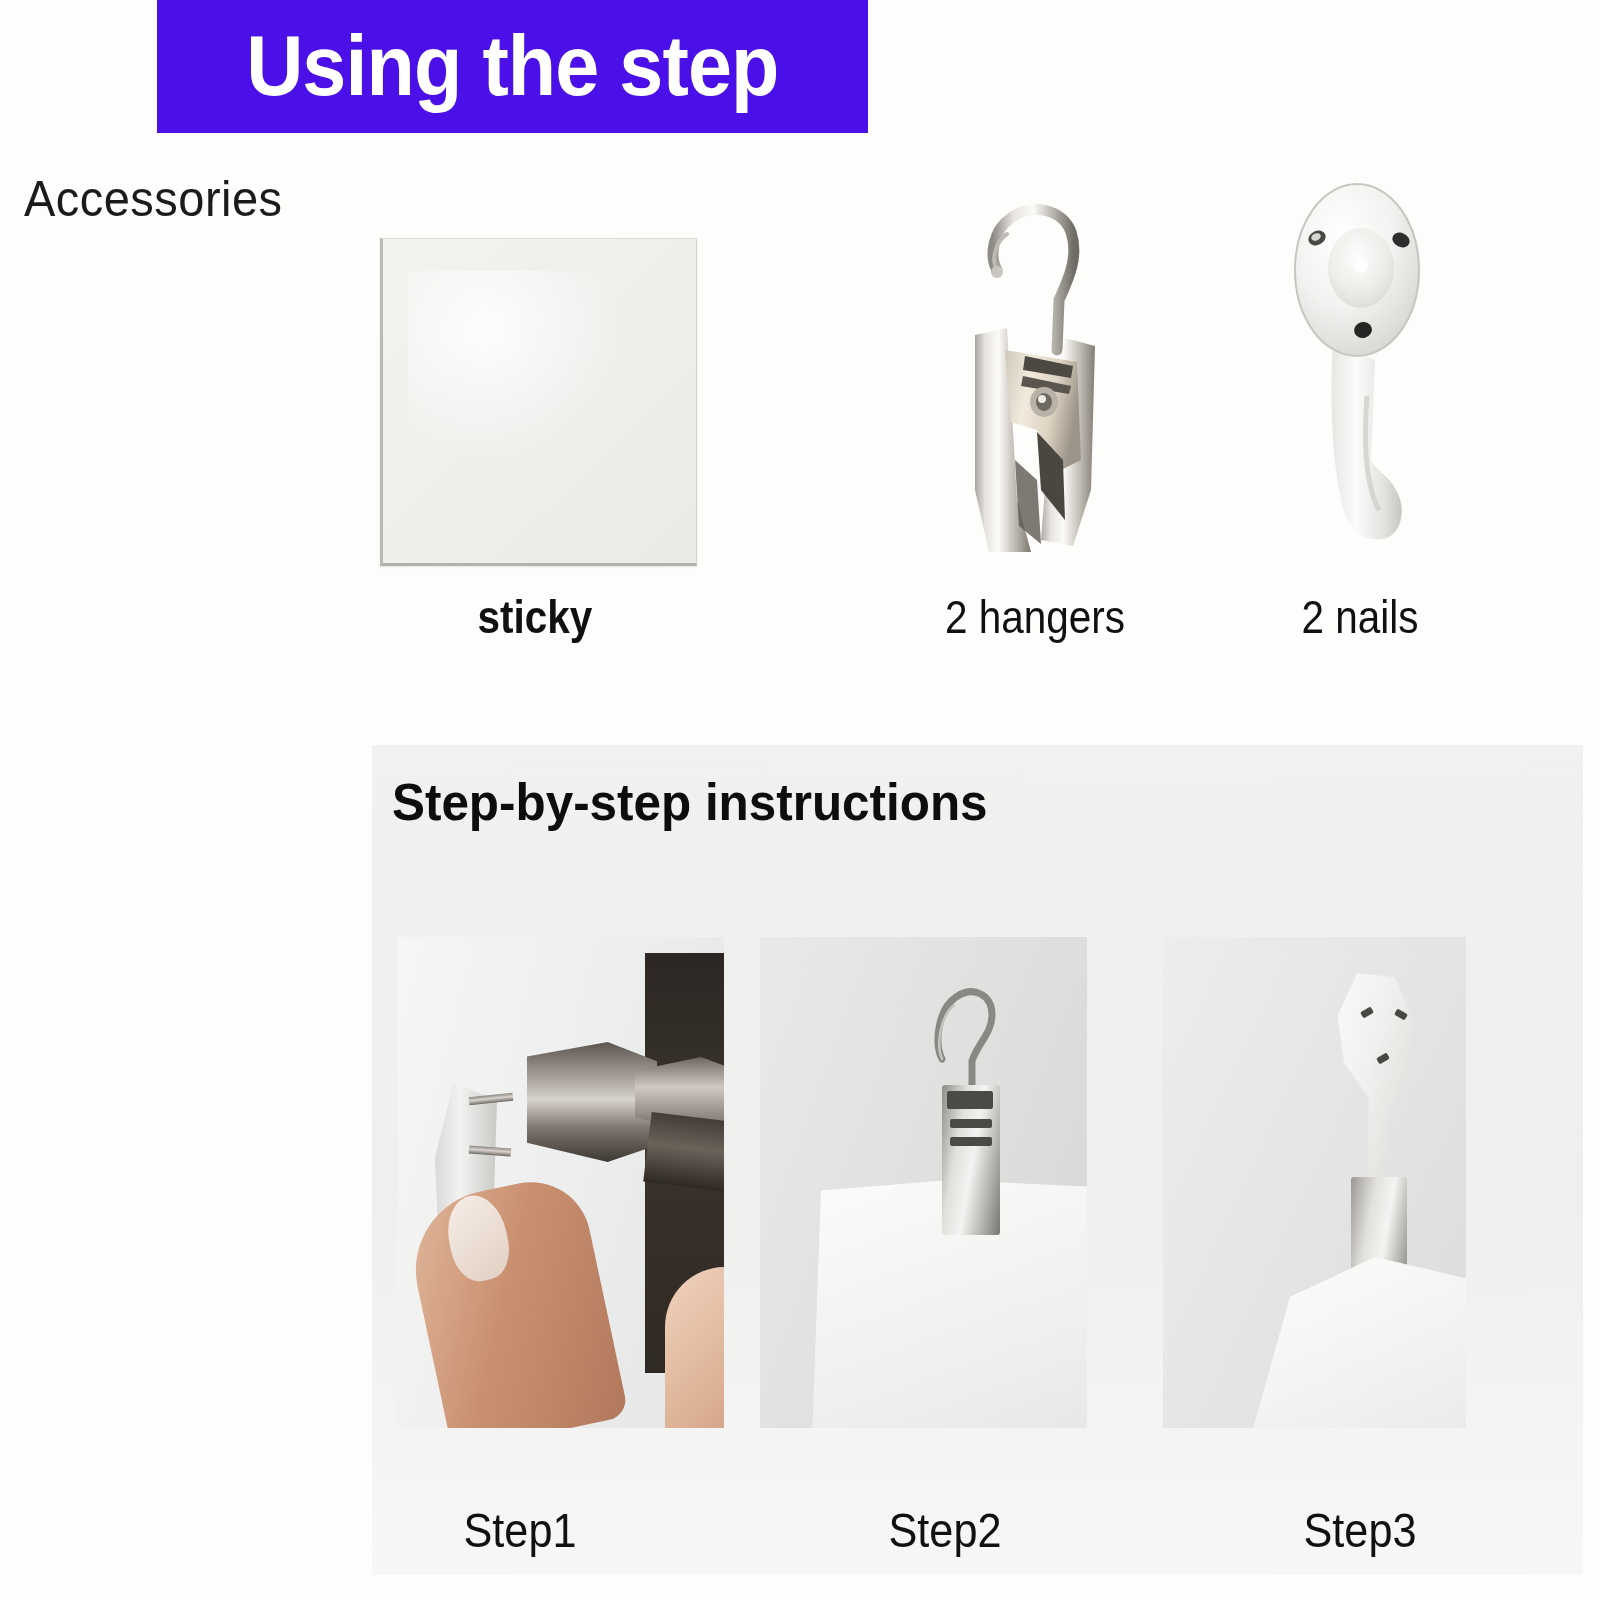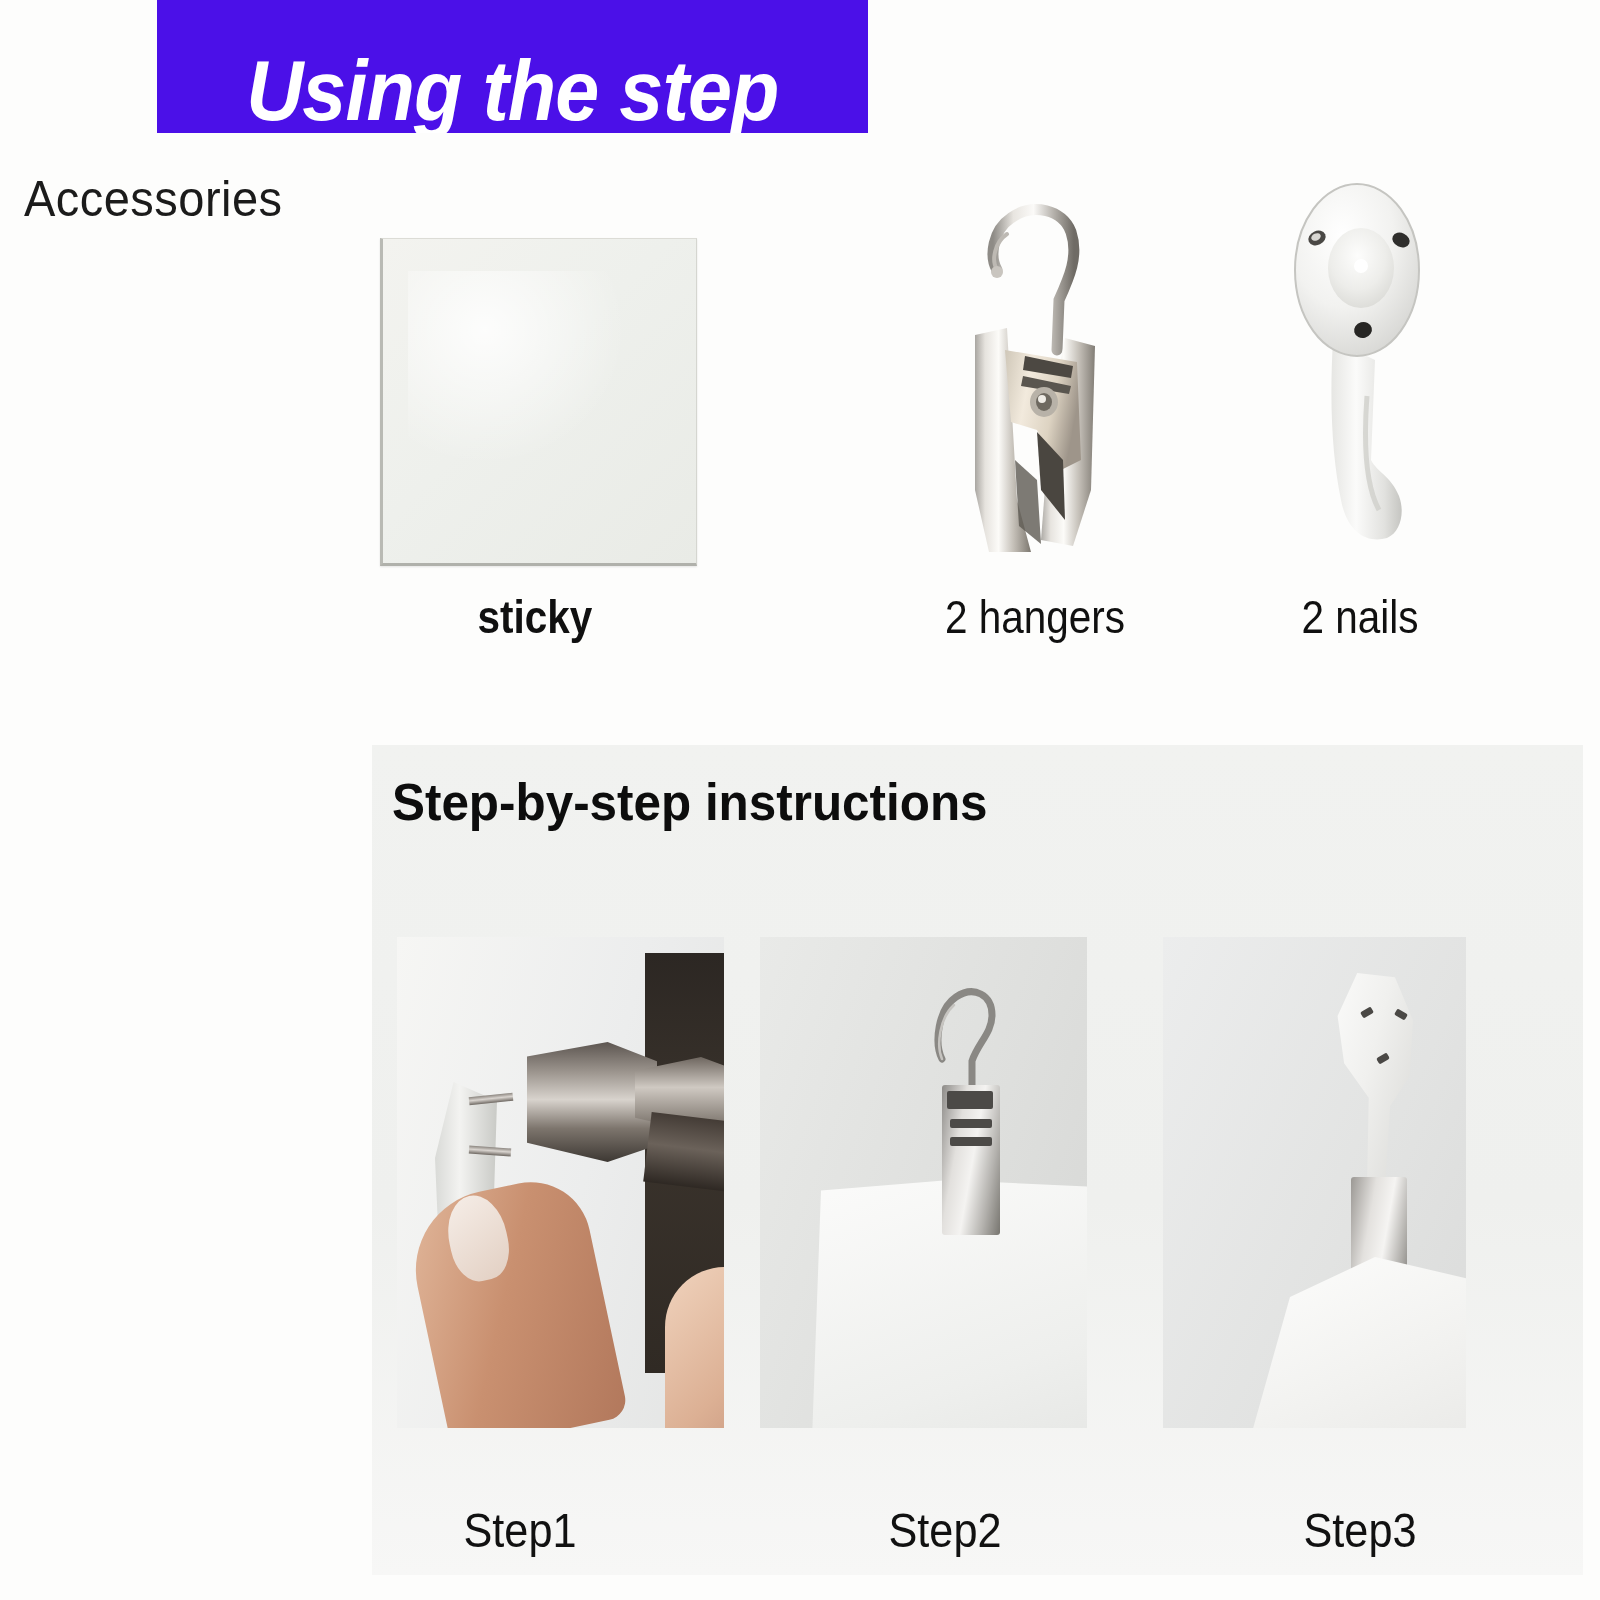--- a/index.html
+++ b/index.html
@@ -18,24 +18,23 @@
 
   
   .title-banner {
     position: absolute;
     left: 157px;
     top: 0px;
     width: 711px;
     height: 133px;
     background: #4B10E8;
     display: flex;
-    align-items: flex-end;
+    align-items: center;
     justify-content: center;
     overflow: hidden;
-    font-style: italic;
   }
   .title-text {
     color: #ffffff;
     font-family: "Liberation Sans Narrow", "Liberation Sans", sans-serif;
     font-weight: bold;
     font-size: 86px;
     line-height: 1;
     letter-spacing: -1px;
     transform: scaleX(0.92);
     white-space: nowrap;

